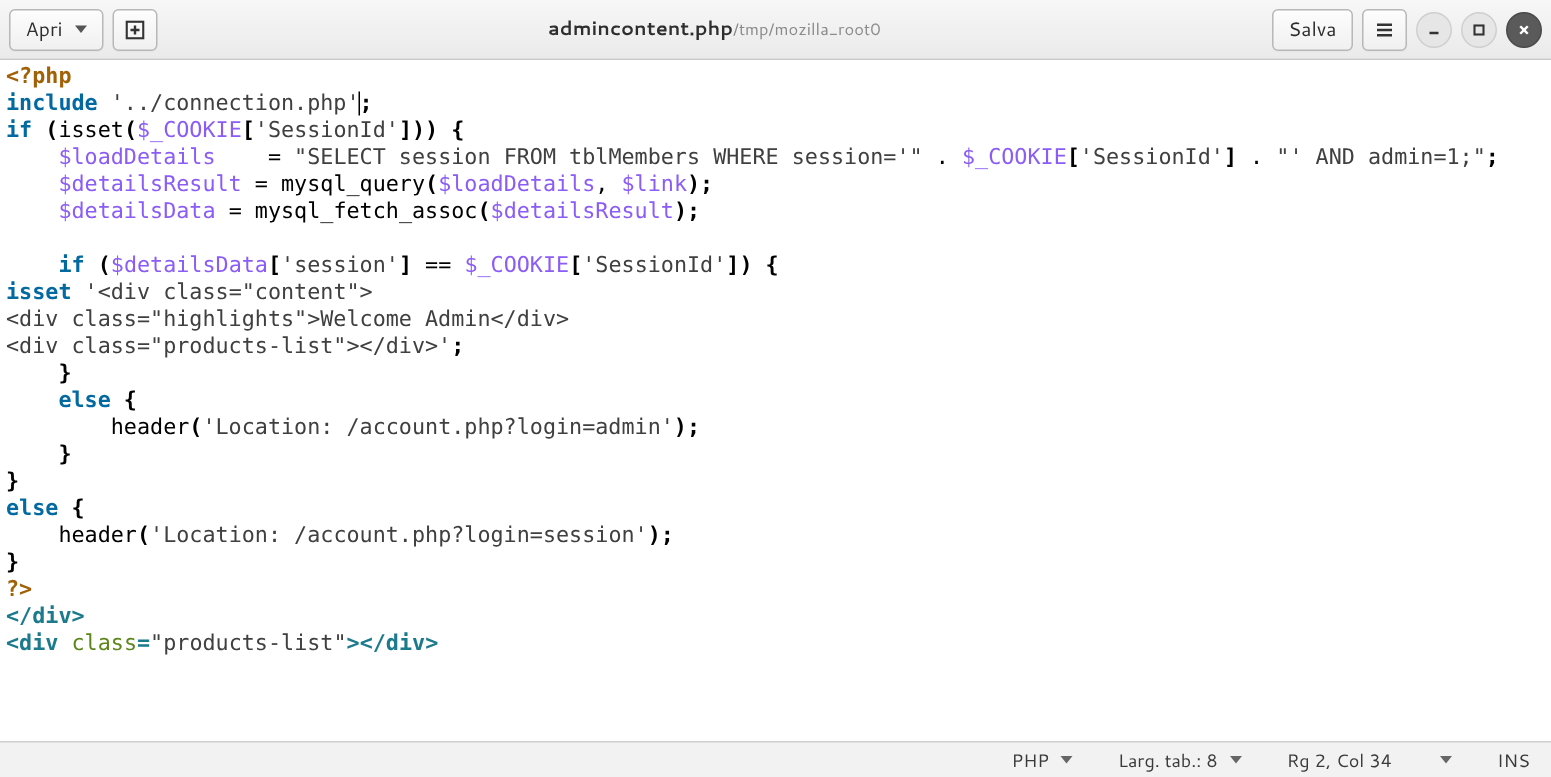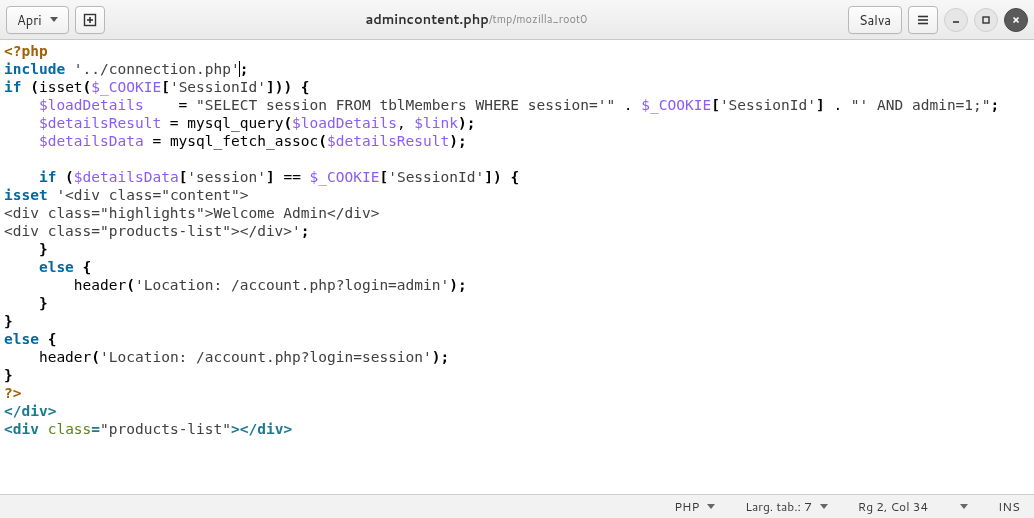--- a/index.html
+++ b/index.html
@@ -169,21 +169,21 @@
 <span class="tok-tag">&lt;/</span><span class="tok-tag">div</span><span class="tok-tag">&gt;</span>
 <span class="tok-tag">&lt;</span><span class="tok-tag">div</span><span class="tok-plain"> </span><span class="tok-attr">class</span><span class="tok-tag">=</span><span class="tok-str">"products-list"</span><span class="tok-tag">&gt;</span><span class="tok-tag">&lt;/</span><span class="tok-tag">div</span><span class="tok-tag">&gt;</span>
 </div>
 
 <div class="statusbar">
   <div class="status-item">
     <span>PHP</span>
     <span class="tri-down"></span>
   </div>
   <div class="status-item">
-    <span>Larg. tab.: 7</span>
+    <span>Larg. tab.: 8</span>
     <span class="tri-down"></span>
   </div>
   <div class="status-item">
     <span>Rg 2, Col 34</span>
   </div>
   <div class="status-item">
     <span class="tri-down"></span>
   </div>
   <div class="status-item">
     <span>INS</span>

